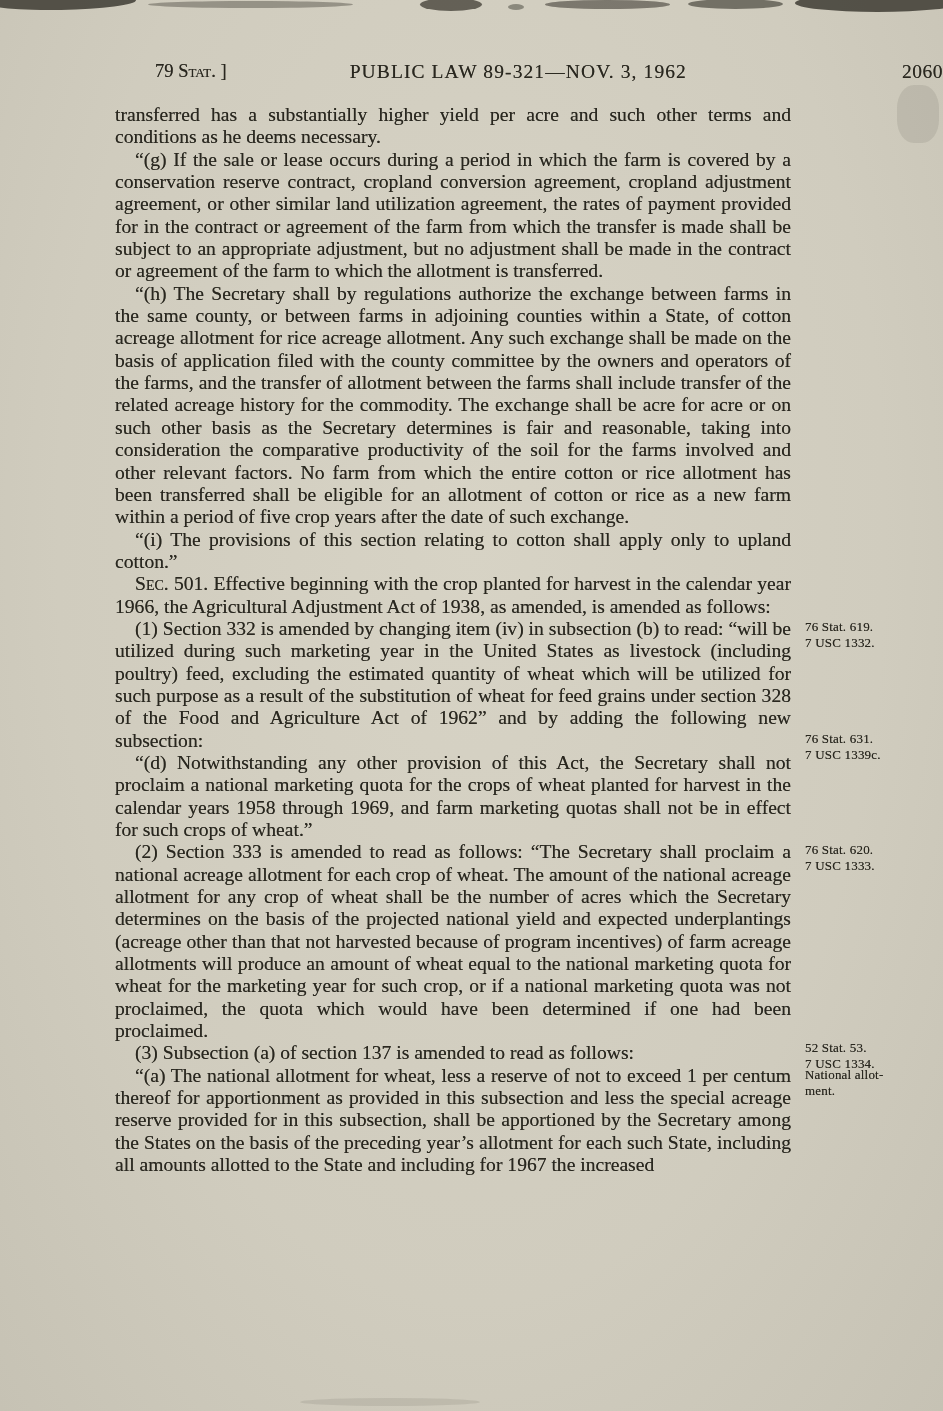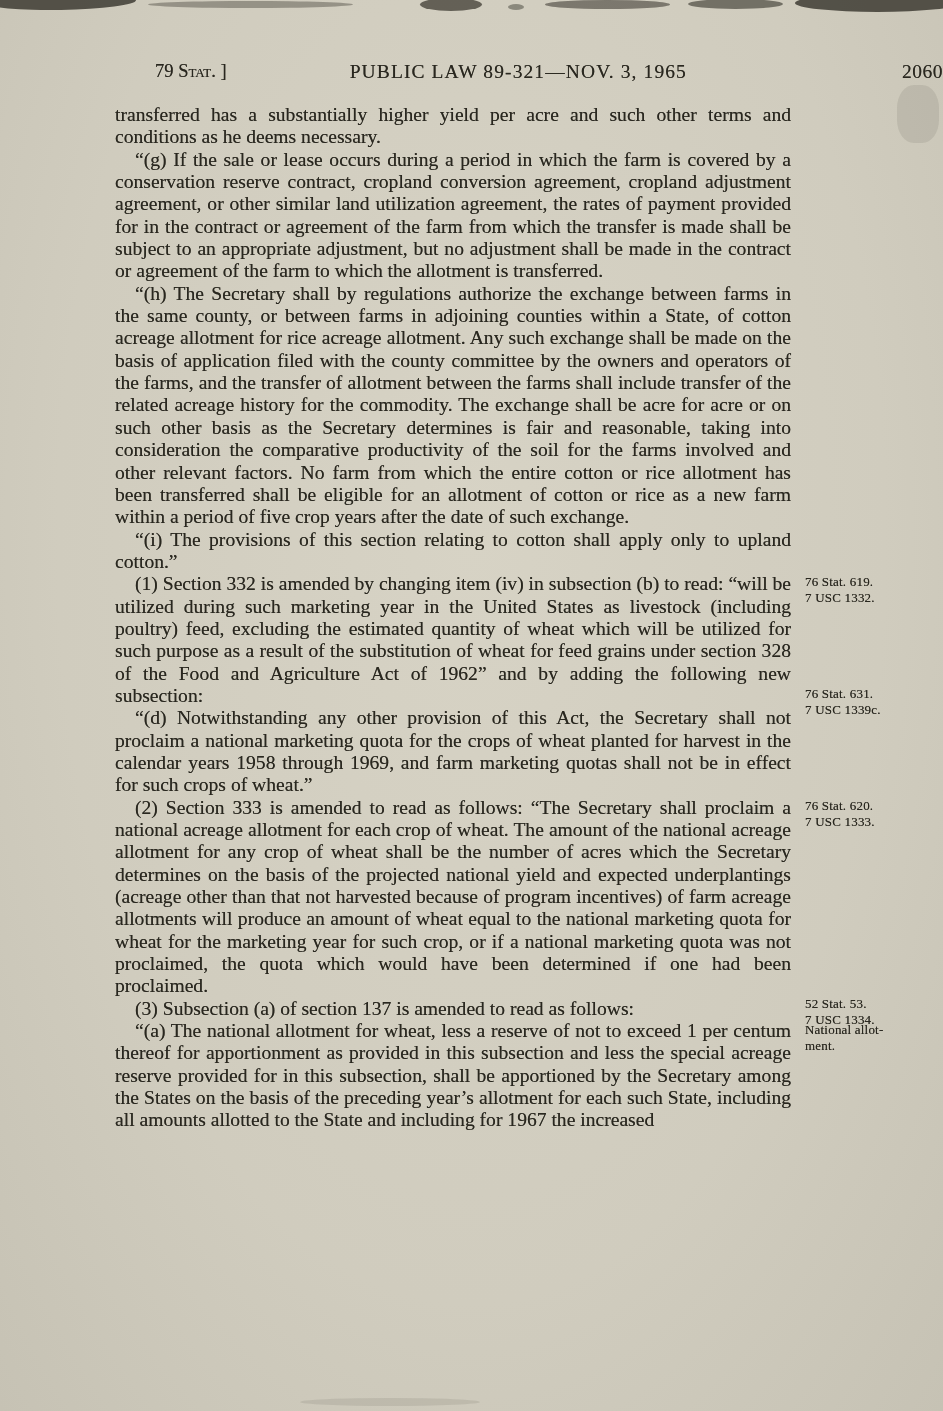--- a/index.html
+++ b/index.html
@@ -61,35 +61,36 @@
     <div class="blob b4"></div>
     <div class="blob b5"></div>
     <div class="blob b6"></div>
     <div class="blob b7"></div>
     <div class="blob b8"></div>
     <div class="blob b9"></div>
   </div>
 
   <div class="header">
     <span class="hdr-left smallcaps">79 Stat. ]</span>
-    <span class="hdr-center">PUBLIC LAW 89-321—NOV. 3, 1965</span>
+    <span class="hdr-center">PUBLIC LAW 89-321—NOV. 3, 1962</span>
     <span class="hdr-right">2060</span>
   </div>
 
   <div class="column">
 
     <p class="noindent">transferred has a substantially higher yield per acre and such other terms and conditions as he deems necessary.</p>
 
     <p class="indent">“(g) If the sale or lease occurs during a period in which the farm is covered by a conservation reserve contract, cropland conversion agreement, cropland adjustment agreement, or other similar land utilization agreement, the rates of payment provided for in the contract or agreement of the farm from which the transfer is made shall be subject to an appropriate adjustment, but no adjustment shall be made in the contract or agreement of the farm to which the allotment is transferred.</p>
 
     <p class="indent">“(h) The Secretary shall by regulations authorize the exchange between farms in the same county, or between farms in adjoining counties within a State, of cotton acreage allotment for rice acreage allotment. Any such exchange shall be made on the basis of application filed with the county committee by the owners and operators of the farms, and the transfer of allotment between the farms shall include transfer of the related acreage history for the commodity. The exchange shall be acre for acre or on such other basis as the Secretary determines is fair and reasonable, taking into consideration the comparative productivity of the soil for the farms involved and other relevant factors. No farm from which the entire cotton or rice allotment has been transferred shall be eligible for an allotment of cotton or rice as a new farm within a period of five crop years after the date of such exchange.</p>
 
     <p class="indent">“(i) The provisions of this section relating to cotton shall apply only to upland cotton.”</p>
 
 
+    <p class="indent"><span class="smallcaps">Sec. 501.</span><span> Effective beginning with the crop planted for harvest in the calendar year 1966, the Agricultural Adjustment Act of 1938, as amended, is amended as follows:</span></p>
 
     <p class="indent"><span>(1) Section 332 is amended by changing item (iv) in subsection (b) to read: “will be utilized during such marketing year in the United States as livestock (including poultry) feed, excluding the estimated quantity of wheat which will be utilized for such purpose as a result of the substitution of wheat for feed grains under section 328 of the Food and Agriculture Act of 1962” and by adding the following new subsection:</span><span class="margin-note" style="top:1px">76 Stat. 619.
 7 USC 1332.</span><span class="margin-note" style="top:113px">76 Stat. 631.
 7 USC 1339c.</span></p>
 
     <p class="indent">“(d) Notwithstanding any other provision of this Act, the Secretary shall not proclaim a national marketing quota for the crops of wheat planted for harvest in the calendar years 1958 through 1969, and farm marketing quotas shall not be in effect for such crops of wheat.”</p>
 
     <p class="indent"><span>(2) Section 333 is amended to read as follows: “The Secretary shall proclaim a national acreage allotment for each crop of wheat. The amount of the national acreage allotment for any crop of wheat shall be the number of acres which the Secretary determines on the basis of the projected national yield and expected underplantings (acreage other than that not harvested because of program incentives) of farm acreage allotments will produce an amount of wheat equal to the national marketing quota for wheat for the marketing year for such crop, or if a national marketing quota was not proclaimed, the quota which would have been determined if one had been proclaimed.</span><span class="margin-note" style="top:1px">76 Stat. 620.
 7 USC 1333.</span></p>
 

